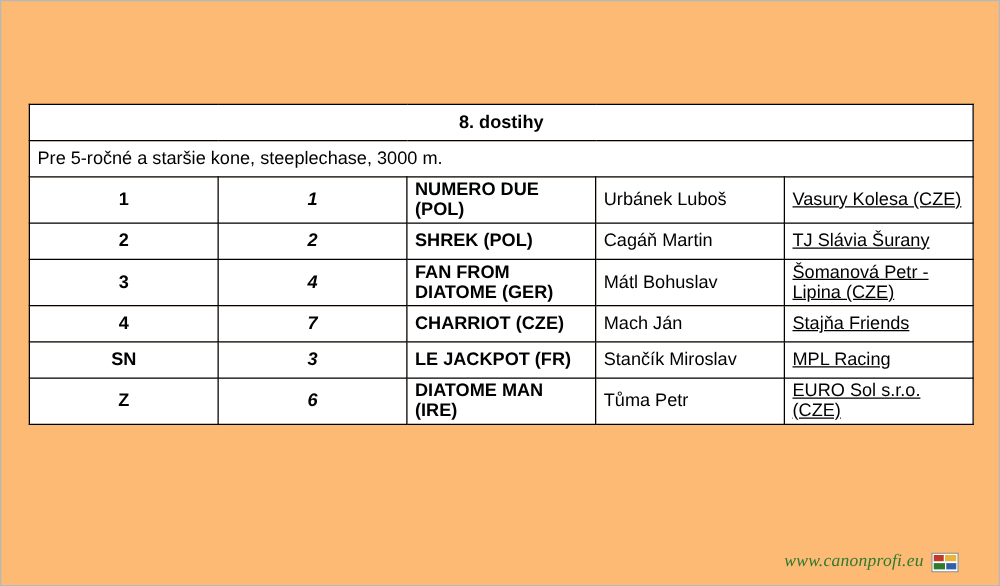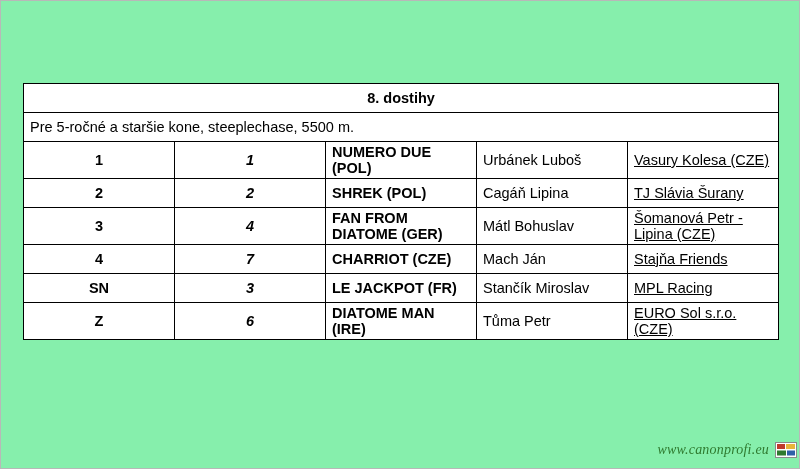--- a/index.html
+++ b/index.html
@@ -10,21 +10,21 @@
     width: 800px;
     height: 469px;
     background: #ffffff;
     font-family: "Liberation Sans", sans-serif;
     overflow: hidden;
   }
   .page {
     position: relative;
     width: 800px;
     height: 469px;
-    background: #86efac;
+    background: #fdba74;
     box-sizing: border-box;
     border: 1px solid #b8b8b8;
   }
   .sheet {
     position: absolute;
     left: 22px;
     top: 82px;
     width: 756px;
   }
   table.results {
@@ -84,21 +84,21 @@
   .col-jockey {
     width: 168px;
     font-size: 14.5px;
   }
   .col-owner {
     font-size: 14.5px;
     text-decoration: underline;
   }
   .watermark {
     position: absolute;
-    right: 2px;
+    right: 32px;
     bottom: 10px;
     display: flex;
     align-items: flex-end;
     gap: 6px;
   }
   .watermark .wm-text {
     font-family: "Liberation Serif", serif;
     font-style: italic;
     font-size: 14px;
     color: #2f7a2f;
@@ -115,35 +115,35 @@
 
 <div class="page">
 
   <div class="sheet">
     <table class="results">
       <tbody>
         <tr class="title-row">
           <td colspan="5">8. dostihy</td>
         </tr>
         <tr class="cond-row">
-          <td colspan="5">Pre 5-ročné a staršie kone, steeplechase, 5500 m.</td>
+          <td colspan="5">Pre 5-ročné a staršie kone, steeplechase, 3000 m.</td>
         </tr>
 
         <tr>
           <td class="col-place">1</td>
           <td class="col-num">1</td>
           <td class="col-horse">NUMERO DUE (POL)</td>
           <td class="col-jockey">Urbánek Luboš</td>
           <td class="col-owner">Vasury Kolesa (CZE)</td>
         </tr>
         <tr>
           <td class="col-place">2</td>
           <td class="col-num">2</td>
           <td class="col-horse">SHREK (POL)</td>
-          <td class="col-jockey">Cagáň Lipina</td>
+          <td class="col-jockey">Cagáň Martin</td>
           <td class="col-owner">TJ Slávia Šurany</td>
         </tr>
         <tr>
           <td class="col-place">3</td>
           <td class="col-num">4</td>
           <td class="col-horse">FAN FROM DIATOME (GER)</td>
           <td class="col-jockey">Mátl Bohuslav</td>
           <td class="col-owner">Šomanová Petr - Lipina (CZE)</td>
         </tr>
         <tr>

